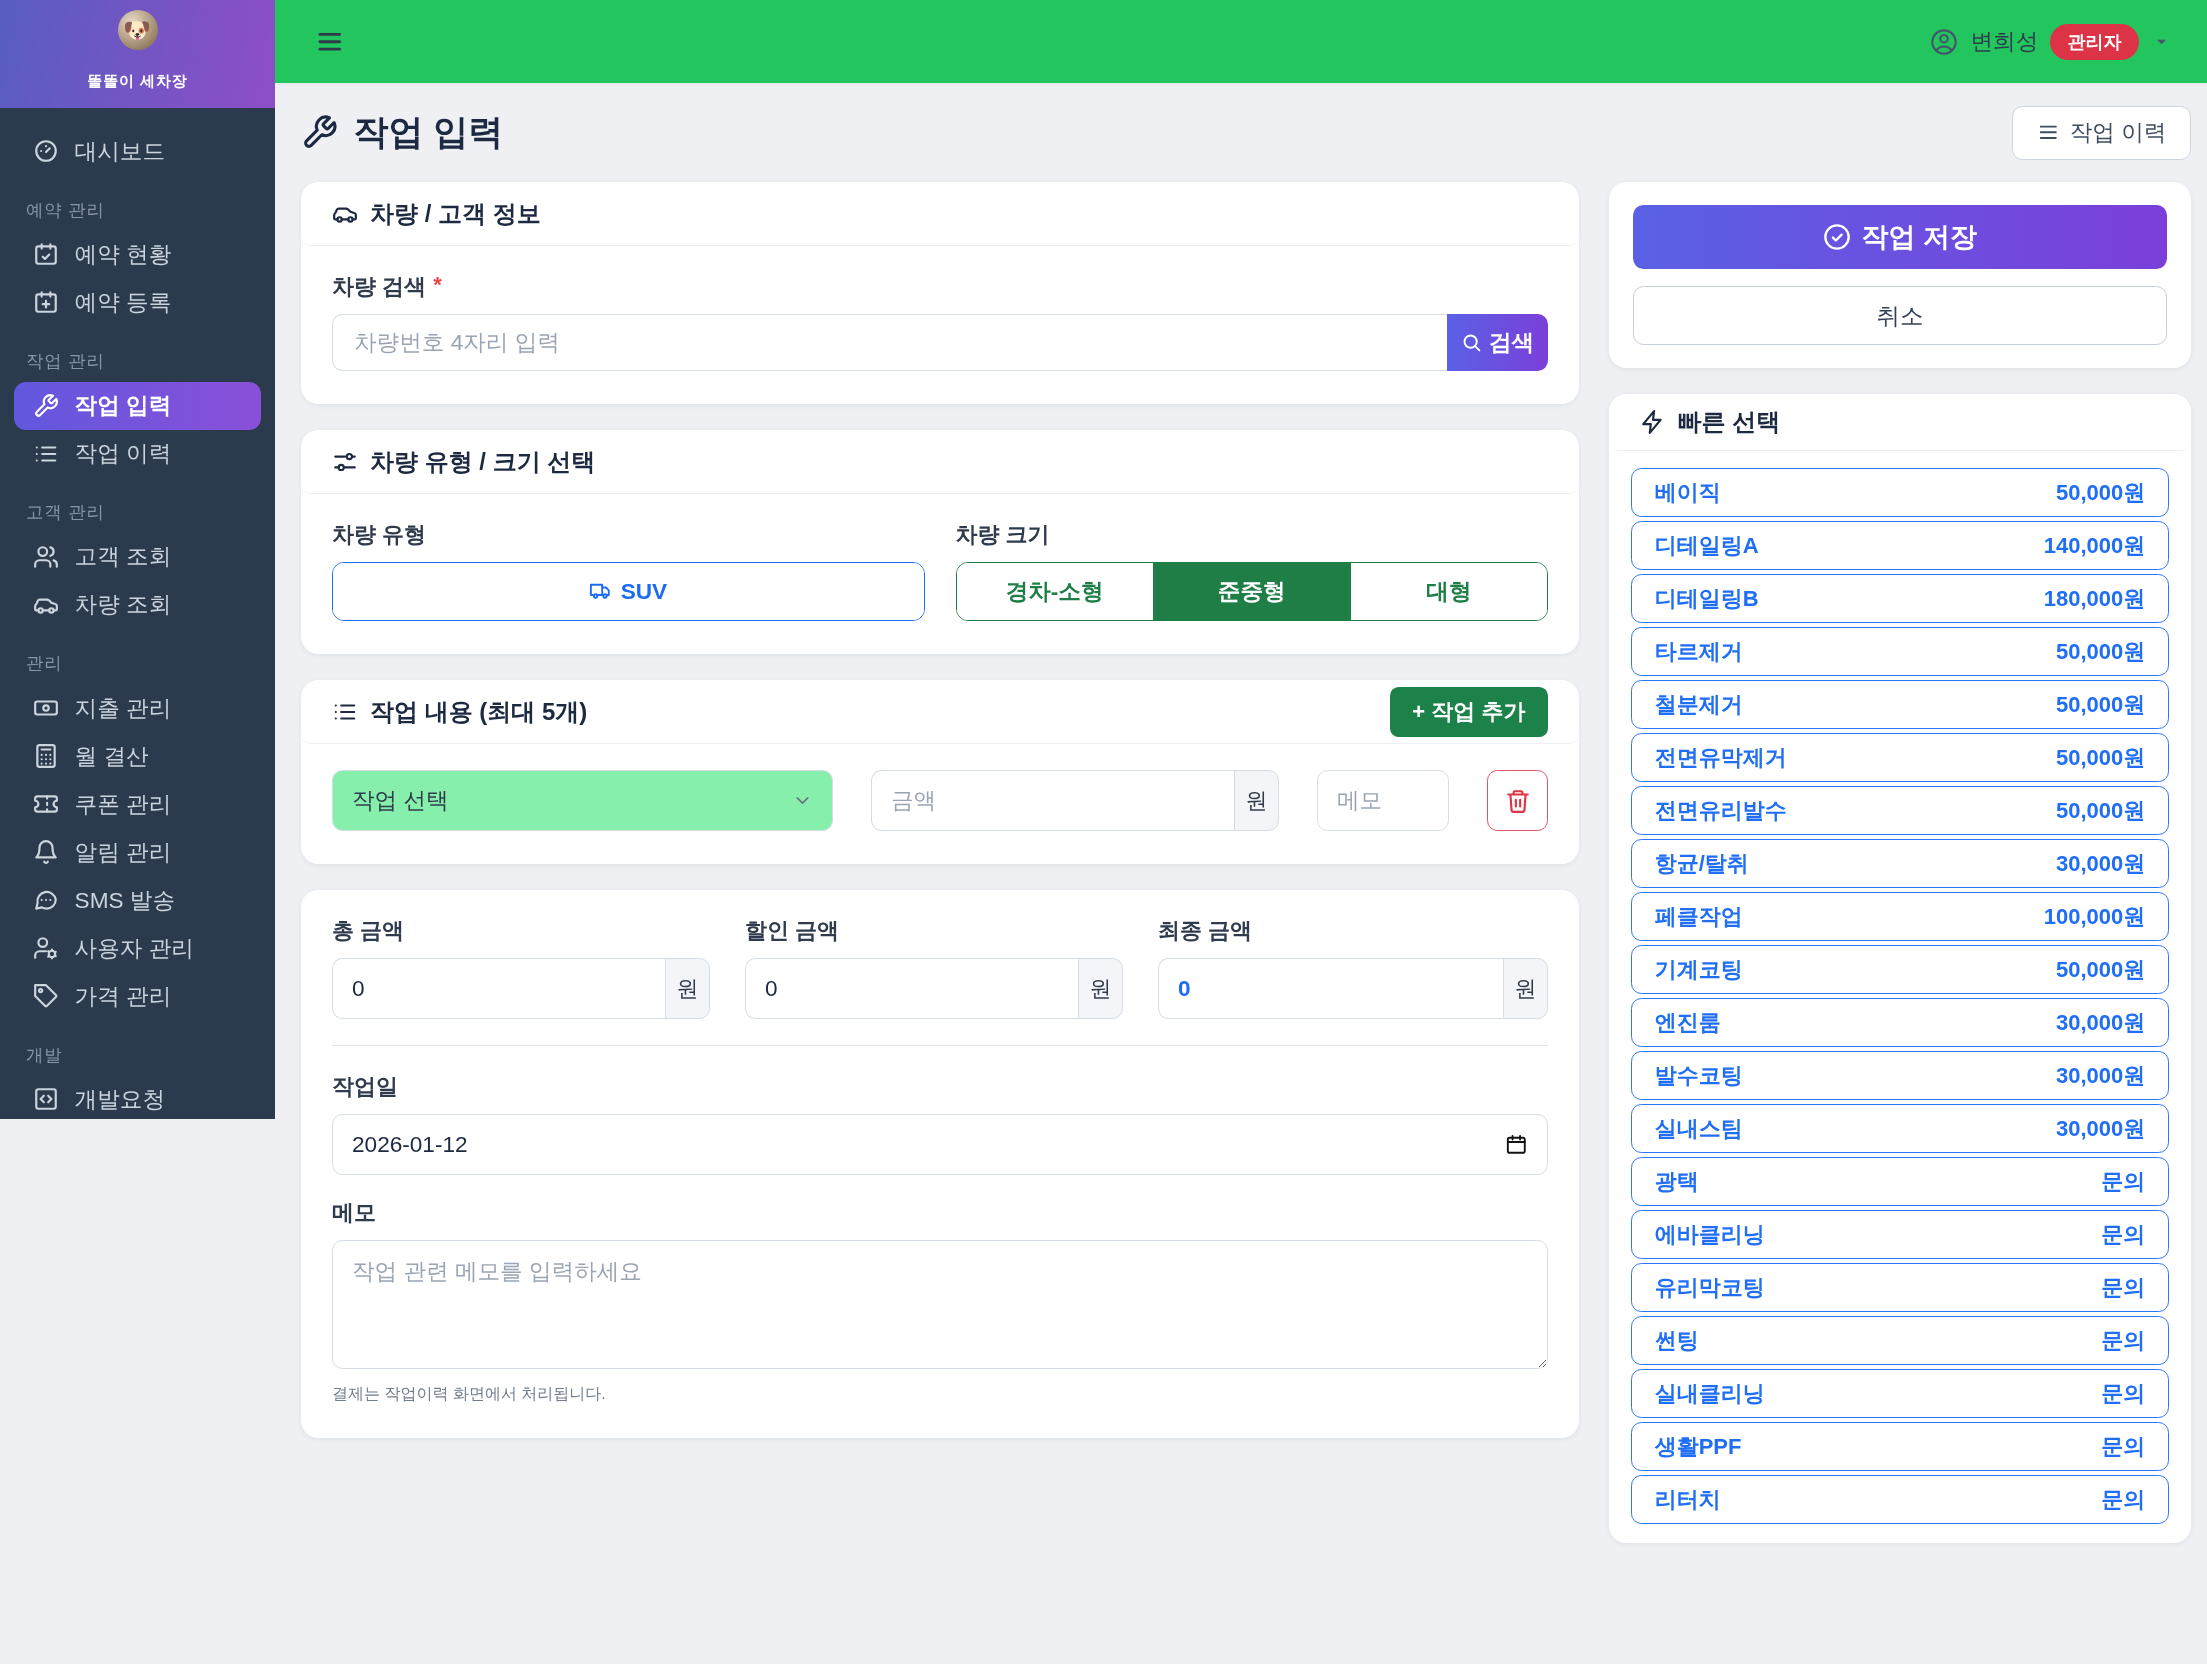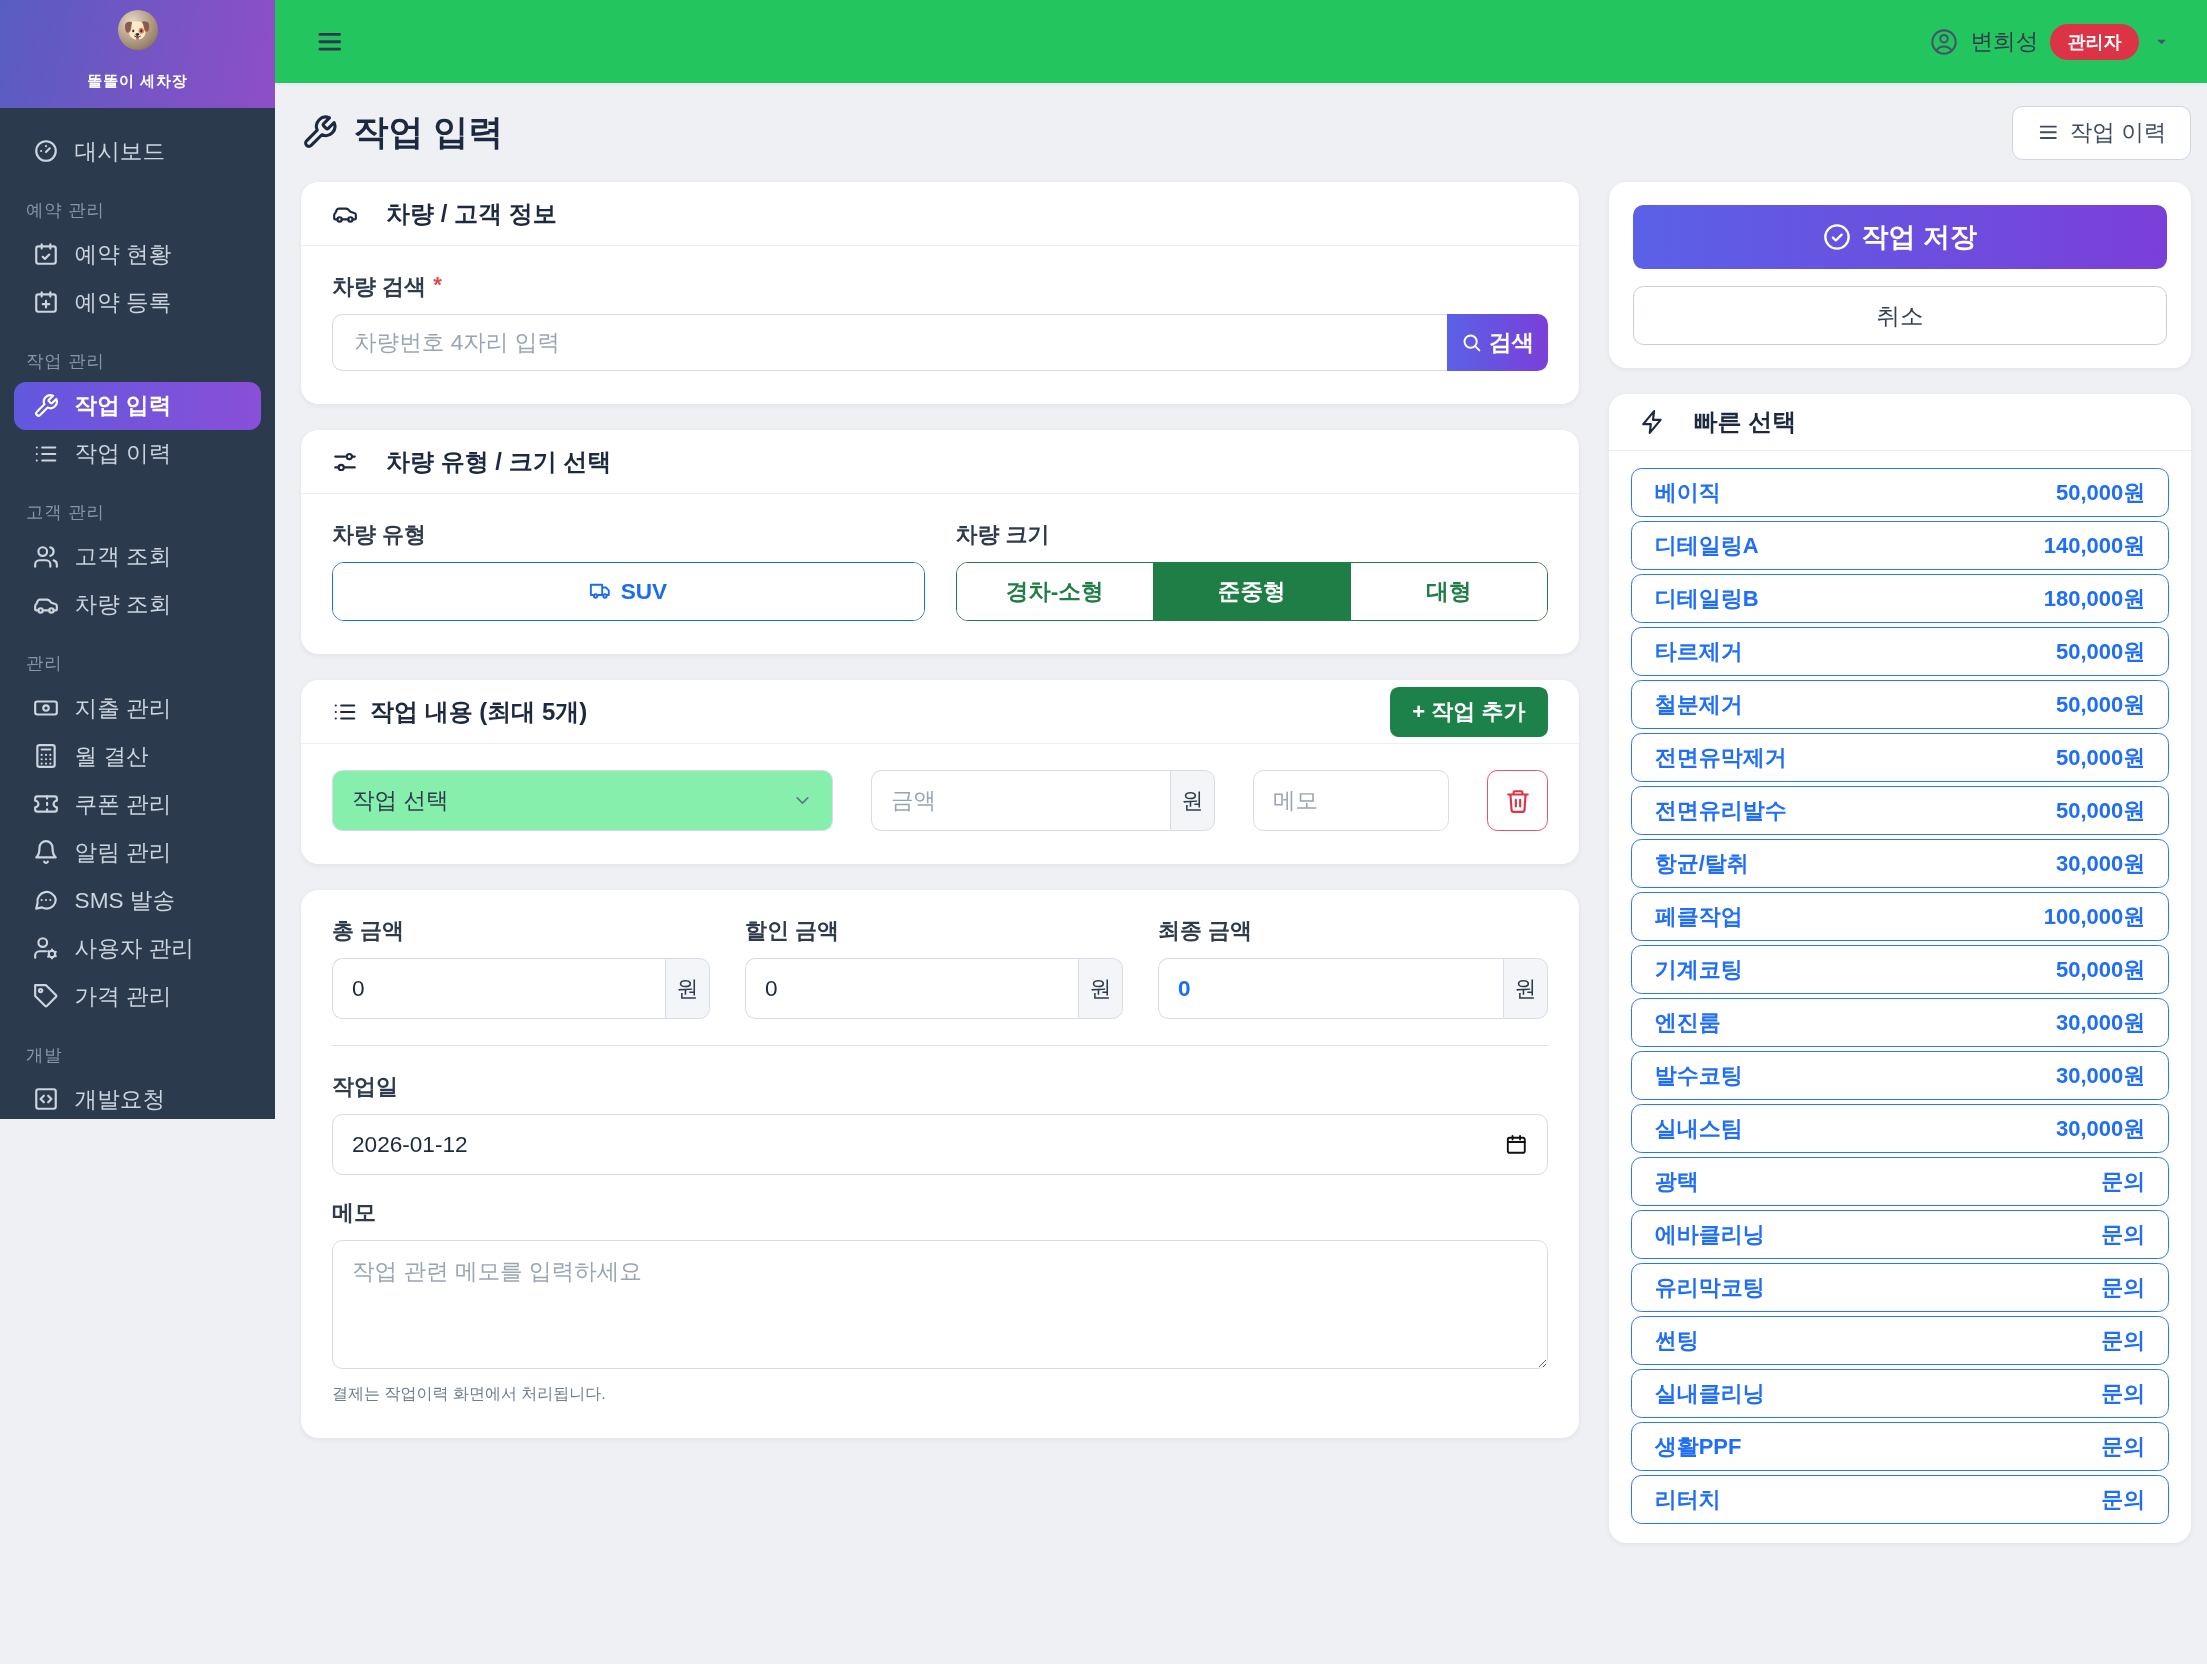--- a/index.html
+++ b/index.html
@@ -64,22 +64,22 @@
     display:flex; align-items:center; gap:10.4px; height:54px; padding:0 24px;
     background:#fff; border:0.9px solid #cdd5df; border-radius:10.4px;
     font-size:22.6px; color:#3f4c5e; cursor:pointer;
   }
   .columns { display:flex; gap:29.5px; align-items:flex-start; }
   .col-left { width:1278px; flex:none; }
   .col-right { flex:1; min-width:0; }
 
   .card { background:#fff; border-radius:17.4px; box-shadow:0 1.7px 5.2px rgba(23,34,58,.06); margin-bottom:26px; }
   .card-header {
-    display:flex; align-items:center; gap:28px; padding:0 31px; height:64px;
-    border-bottom:0.9px solid #eceff3; font-size:24px; font-weight:bold; color:#1c2940;
+    display:flex; align-items:center; gap:12px; padding:0 31px; height:64px;
+    border-bottom:0.9px solid #eceff3; font-size:24px; font-weight:bold; color:#1c2940;border-radius:10px;
   }
   .card-header svg { width:26px; height:26px; color:#1c2940; }
   .card-body { padding:26px 31px 33px; }
   .field-label { font-size:22px; font-weight:600; color:#2f3b4c; margin-bottom:12px; display:flex; gap:7px; }
   .req { color:#e5484d; }
 
   
   .search-group { display:flex; }
   .search-group input {
     flex:1; height:57px; border:0.9px solid #d5dce6; border-right:none;
@@ -129,21 +129,21 @@
   .input-group input {
     flex:1; min-width:0; height:61px; border:0.9px solid #d5dce6; border-right:none;
     border-radius:10.4px 0 0 10.4px; padding:0 19px; font-size:22.6px; color:#1c2940; outline:none; font-family:inherit;
   }
   .input-group input::placeholder { color:#9aa5b4; }
   .addon {
     width:45px; height:61px; background:#f3f5f8; border:0.9px solid #d5dce6;
     border-radius:0 10.4px 10.4px 0; display:flex; align-items:center; justify-content:center;
     font-size:22px; color:#2f3b4c;
   }
-  .amount-grp { width:344px; flex:none;font-family:Liberation Serif, serif; }
+  .amount-grp { width:408px; flex:none;font-family:Liberation Serif, serif; }
   .memo-inline { flex:1; }
   .memo-inline input {
     width:100%; height:61px; border:0.9px solid #d5dce6; border-radius:10.4px;
     padding:0 19px; font-size:22.6px; outline:none; font-family:inherit;
   }
   .memo-inline input::placeholder { color:#9aa5b4; }
   .trash-btn {
     width:61px; height:61px; background:#fff; border:1.3px solid #e25563; border-radius:10.4px;
     color:#dc3545; display:flex; align-items:center; justify-content:center; cursor:pointer;
   }

